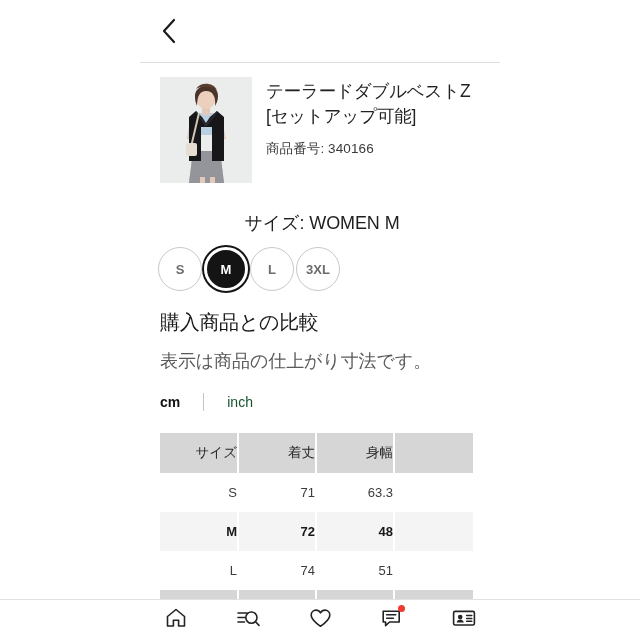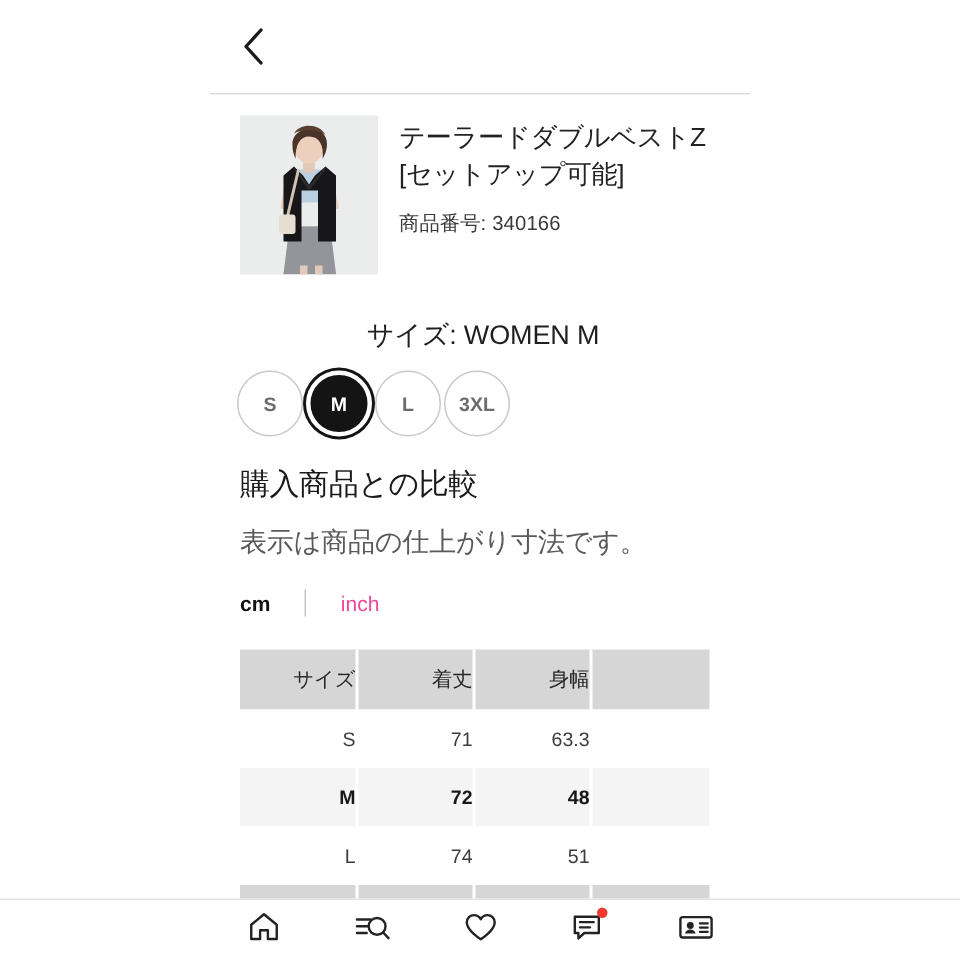--- a/index.html
+++ b/index.html
@@ -140,21 +140,21 @@
     font-weight: 700;
     color: #111113;
     cursor: pointer;
   }
   .unit-div {
     width: 1px;
     height: 18px;
     background: #c4c4c4;
   }
   .unit-inch {
-    color: #ec4899;
+    color: #14532d;
     cursor: pointer;
   }
 
   
   .tbl-wrap {
     margin: 22px 0 0 20px;
     width: 314px;
   }
   table.size-table {
     border-collapse: collapse;

